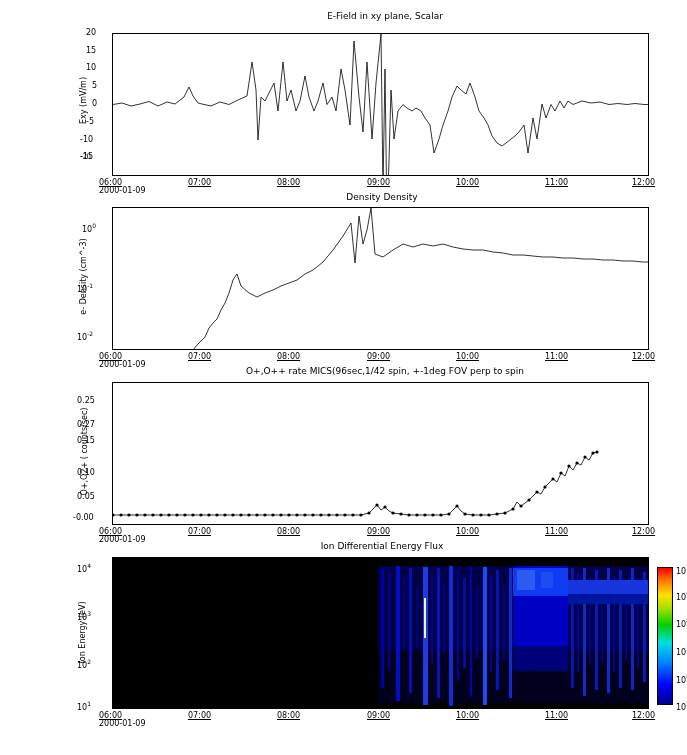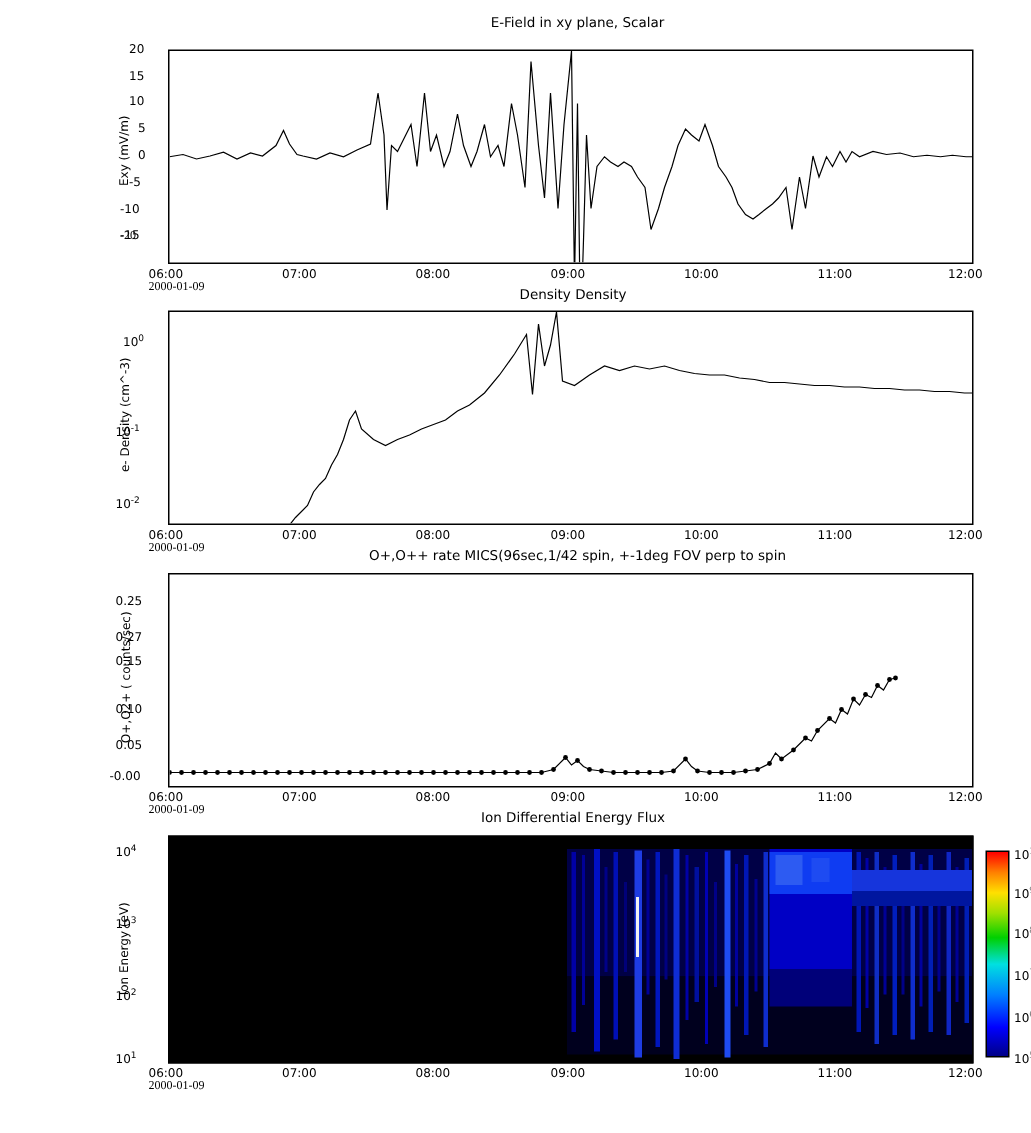--- a/index.html
+++ b/index.html
@@ -4,22 +4,22 @@
 <style>
   html,body{margin:0;padding:0;background:#ffffff;}
   body{width:687px;height:755px;font-family:"DejaVu Sans",sans-serif;color:#000;}
   .page{position:relative;width:687px;height:755px;padding-left:42px;}
 
   .panel{position:absolute;}
   .plotbox{position:absolute;border:1px solid #000;box-sizing:border-box;background:#fff;overflow:hidden;}
   .title{position:absolute;font-size:9px;text-align:center;white-space:nowrap;}
   .ylabel{position:absolute;font-size:8px;white-space:nowrap;transform-origin:center center;}
   .tick{position:absolute;font-size:8px;white-space:nowrap;}
-  .xtick{position:absolute;font-size:8px;white-space:nowrap;}
-  .datelabel{position:absolute;font-size:8px;white-space:nowrap;font-family:Liberation Serif, serif;}
+  .xtick{position:absolute;font-size:8px;white-space:nowrap;text-decoration:underline;}
+  .datelabel{position:absolute;font-size:8px;white-space:nowrap;}
   svg{display:block;}
   .cb{position:absolute;border:1px solid #000;box-sizing:border-box;}
   .cbtick{position:absolute;font-size:8px;white-space:nowrap;}
   .cbrot{position:absolute;font-size:8px;white-space:nowrap;transform-origin:center center;}
 </style>
 </head>
 <body>
 
 <div class="page">
 

